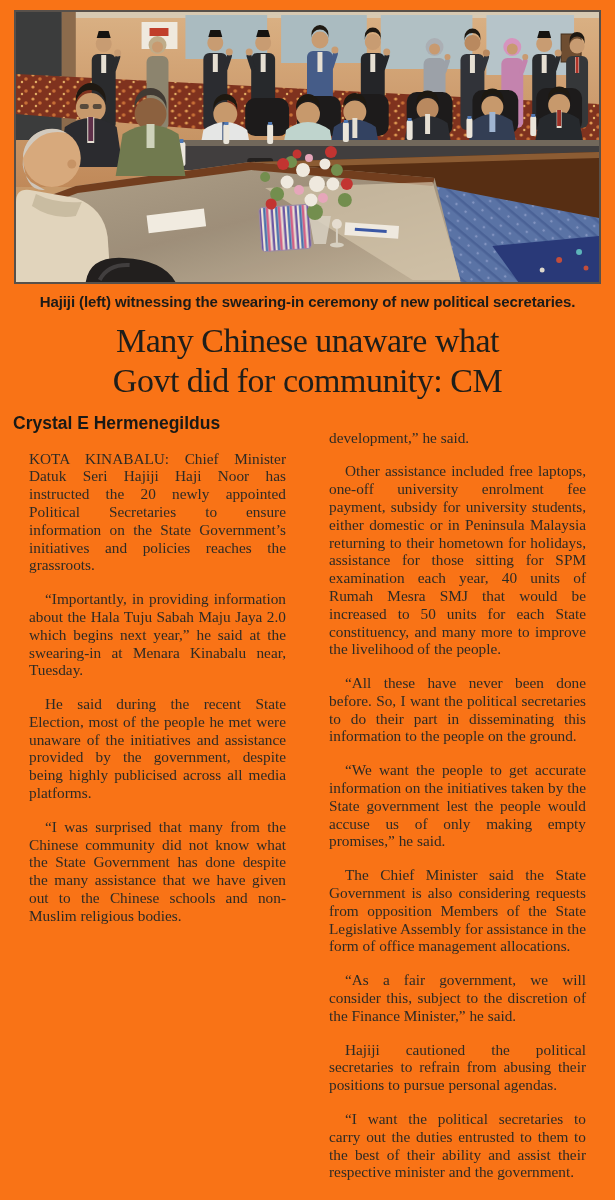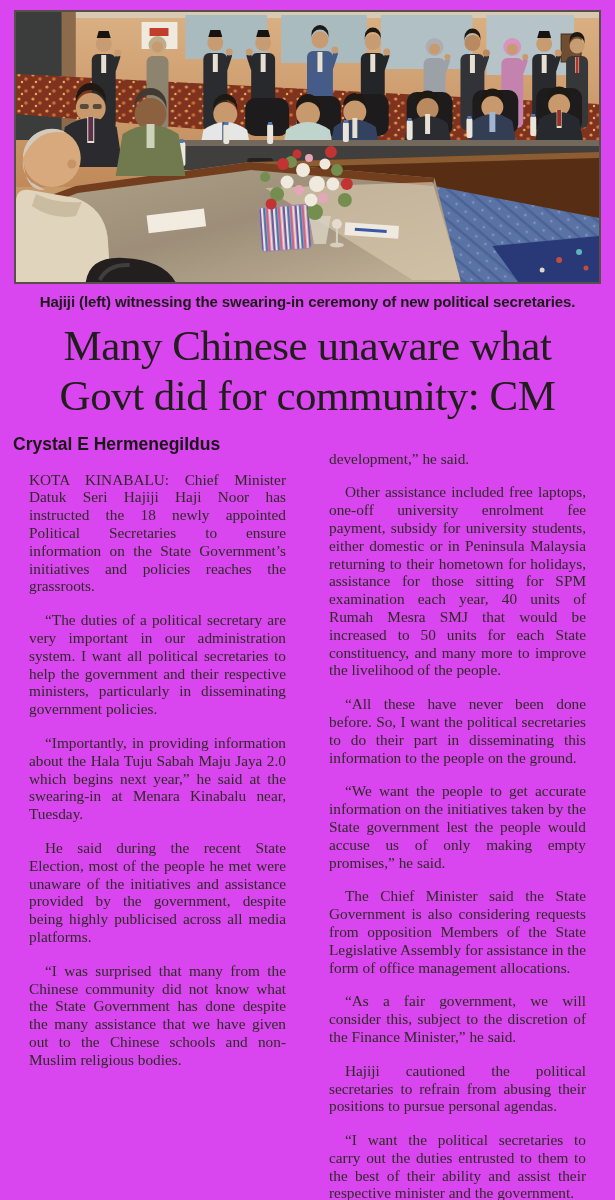--- a/index.html
+++ b/index.html
@@ -1,34 +1,34 @@
 <!DOCTYPE html>
 <html lang="en"><head>
 <meta charset="utf-8">
 <style>
   html,body{margin:0;padding:0;}
   body{background:#fbf0d0;}
   .page{
     position:relative;width:615px;height:1200px;box-sizing:border-box;
-    background:#d946ef;overflow:hidden;padding:10px 13px 0 13px;
+    background:#f97316;overflow:hidden;padding:10px 13px 0 13px;
     font-family:"Liberation Serif",serif;
   }
   .photo-frame{
     width:587px;height:274px;margin:0 auto;box-sizing:border-box;
     border:2px solid #57504a;background:#c89a6b;
   }
   .photo-frame svg{display:block;width:100%;height:100%;}
   .caption{
     margin:9px 4px 0;text-align:center;
     font-family:"Liberation Sans",sans-serif;font-weight:bold;
     font-size:15px;line-height:18px;color:#1c1b18;letter-spacing:-0.1px;
   }
   .headline{
     margin:10px 0 12px;text-align:center;font-weight:400;
-    font-family:"Liberation Serif",serif;font-size:43px;line-height:1.17;
+    font-family:"Liberation Serif",serif;font-size:34px;line-height:1.17;
     color:#1f1e1a;letter-spacing:-0.5px;
   }
   .body-columns{display:flex;gap:11px;}
   .col{flex:1;min-width:0;}
   .byline{
     margin:0 0 3px;font-family:"Liberation Sans",sans-serif;font-weight:bold;
     font-size:17.5px;line-height:21px;color:#191916;
   }
   .para{
     margin:16px;font-size:15.3px;line-height:17.8px;color:#2e2b25;
@@ -373,22 +373,21 @@
   </div>
 
   <p class="caption">Hajiji (left) witnessing the swearing-in ceremony of new political secretaries.</p>
 
   <h1 class="headline"><span>Many Chinese unaware what</span><br><span>Govt did for community: CM</span></h1>
 
   <div class="body-columns">
     <div class="col">
       <p class="byline">Crystal E Hermenegildus</p>
       <div>
-          <p class="para">KOTA KINABALU: Chief Minister Datuk Seri Hajiji Haji Noor has instructed the 18 newly appointed Political Secretaries to ensure information on the State Government’s initiatives and policies reaches the grassroots.</p>
-          <p class="para indent">“The duties of a political secretary are very important in our administration system. I want all political secretaries to help the government and their respective ministers, particularly in disseminating government policies.</p>
+          <p class="para">KOTA KINABALU: Chief Minister Datuk Seri Hajiji Haji Noor has instructed the 20 newly appointed Political Secretaries to ensure information on the State Government’s initiatives and policies reaches the grassroots.</p>
           <p class="para indent">“Importantly, in providing information about the Hala Tuju Sabah Maju Jaya 2.0 which begins next year,” he said at the swearing-in at Menara Kinabalu near, Tuesday.</p>
           <p class="para indent">He said during the recent State Election, most of the people he met were unaware of the initiatives and assistance provided by the government, despite being highly publicised across all media platforms.</p>
           <p class="para indent">“I was surprised that many from the Chinese community did not know what the State Government has done despite the many assistance that we have given out to the Chinese schools and non-Muslim religious bodies.</p>
         </div>
     </div>
     <div class="col">
       <div>
           <p class="para">development,” he said.</p>
           <p class="para indent">Other assistance included free laptops, one-off university enrolment fee payment, subsidy for university students, either domestic or in Peninsula Malaysia returning to their hometown for holidays, assistance for those sitting for SPM examination each year, 40 units of Rumah Mesra SMJ that would be increased to 50 units for each State constituency, and many more to improve the livelihood of the people.</p>
           <p class="para indent">“All these have never been done before. So, I want the political secretaries to do their part in disseminating this information to the people on the ground.</p>

